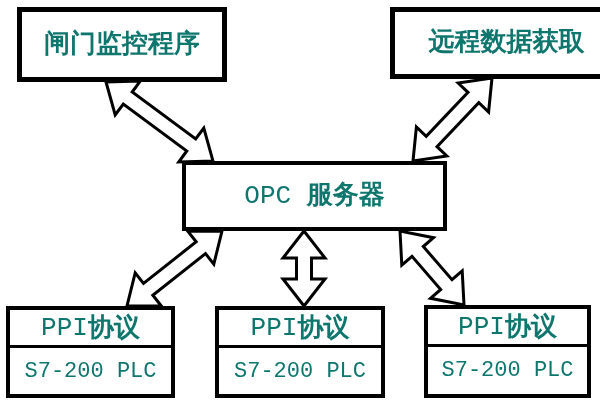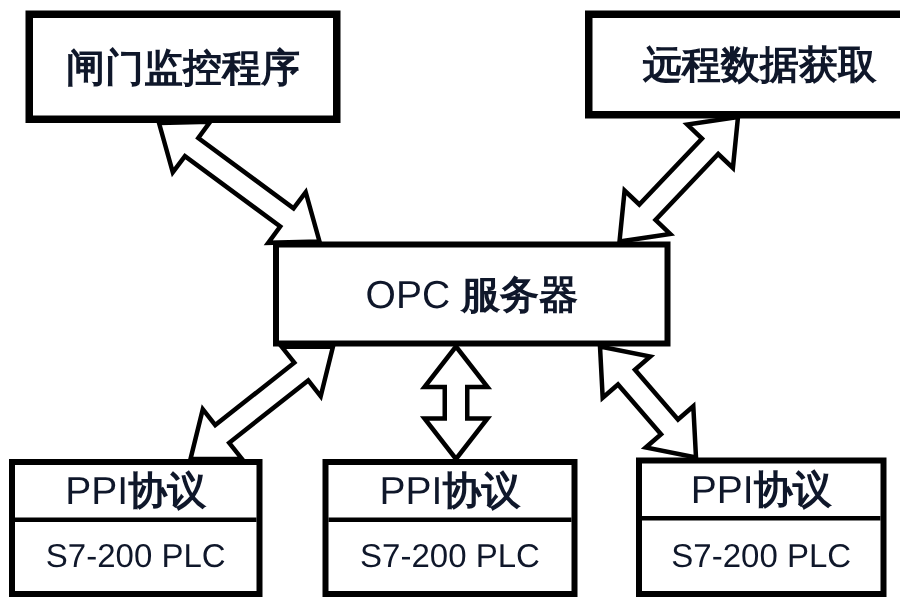--- a/index.html
+++ b/index.html
@@ -1,18 +1,18 @@
 <!DOCTYPE html>
 <html><head>
 <meta charset="utf-8">
 <style>
   html,body{margin:0;padding:0;background:#ffffff;}
   .canvas{
     position:relative;width:600px;height:400px;background:#ffffff;
-    font-family:Liberation Sans, sans-serif;color:#0f172a;overflow:hidden;
+    font-family:Liberation Mono, monospace;color:#0f766e;overflow:hidden;
   }
   .arrows{position:absolute;left:0;top:0;width:600px;height:400px;z-index:2;}
   .arrows polygon{stroke-width:3;stroke-linejoin:miter;}
   .box{
     position:absolute;box-sizing:border-box;background:#fff;border:5px solid #000;
     display:flex;flex-direction:column;align-items:center;justify-content:center;
     text-align:center;z-index:1;
   }
   .box .line{white-space:nowrap;}
   #client1{left:17px;top:7px;width:210px;height:75px;font-size:26px;line-height:32px;}

